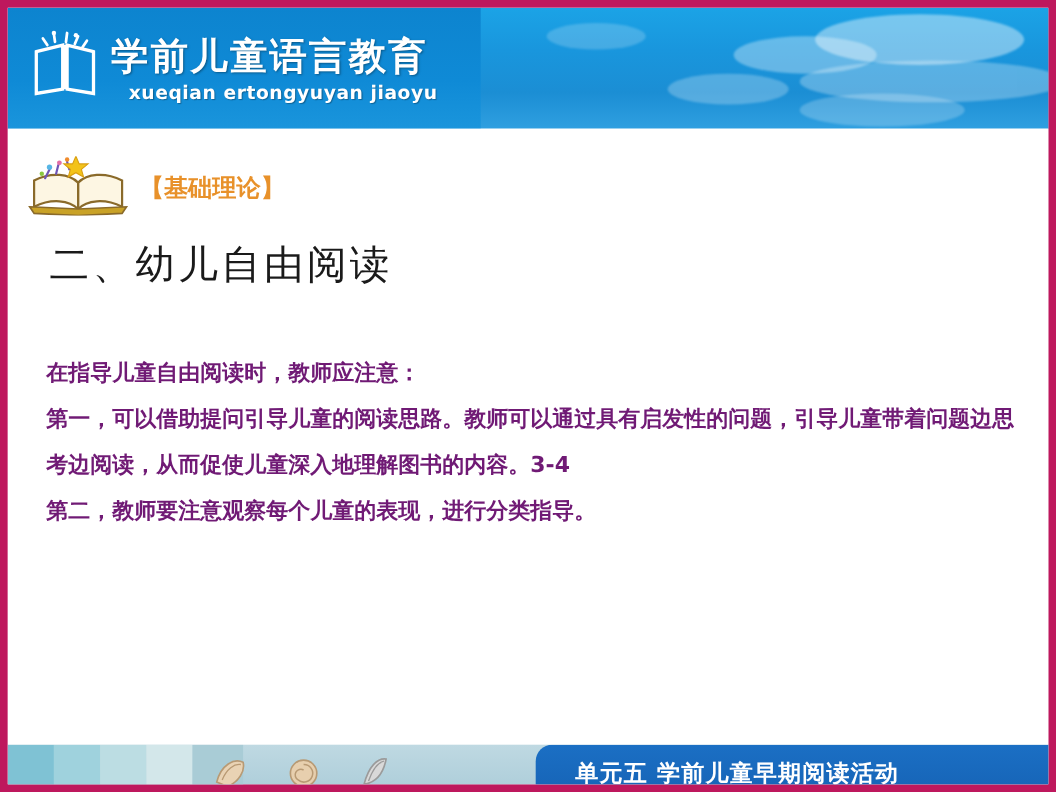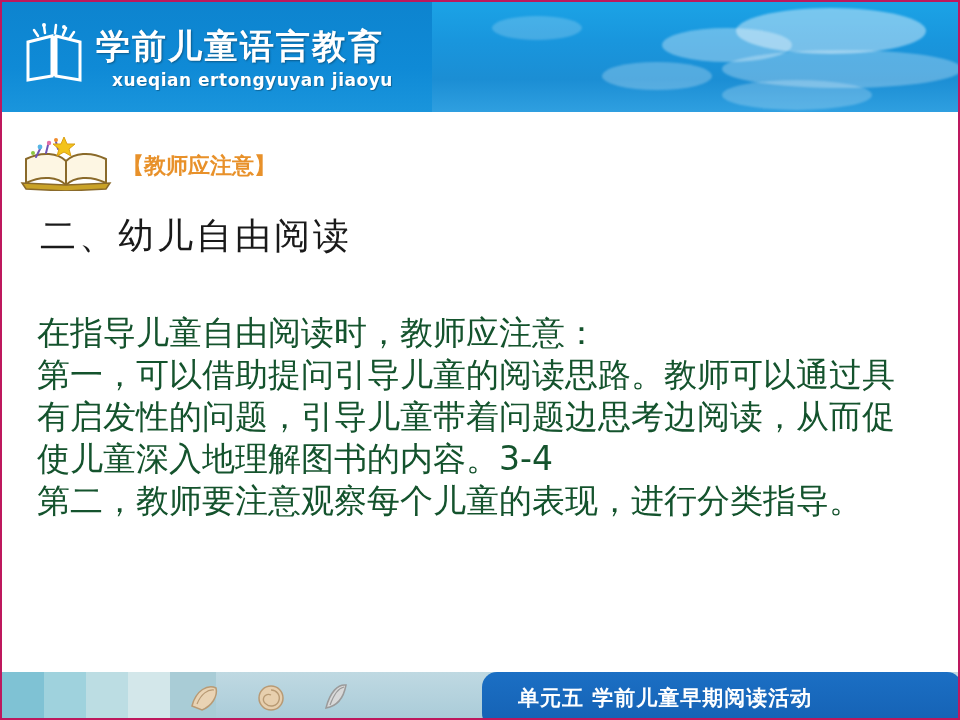--- a/index.html
+++ b/index.html
@@ -9,21 +9,21 @@
   }
   body {
     font-family: "DejaVu Sans", sans-serif;
   }
   #slide {
     position: relative;
     width: 960px;
     height: 720px;
     overflow: hidden;
     background: #ffffff;
-    border: 2px solid #be185d;
+    border: 7px solid #be185d;
     box-sizing: border-box;
   }
 
   
   .header {
     position: absolute;
     left: 0; top: 0;
     width: 960px;
     height: 110px;
     background: linear-gradient(180deg, #1ba3e6 0%, #1996dd 35%, #1b8ed4 70%, #2f9fe0 100%);
@@ -104,23 +104,23 @@
     color: #1a1a1a;
     font-size: 36px;
     font-family: "DejaVu Serif", serif;
     letter-spacing: 3px;
     white-space: nowrap;
   }
   .body-text {
     position: absolute;
     left: 35px; top: 200px;
     width: 880px;
-    color: #14532d;
-    font-size: 33px;
-    font-weight: normal;
+    color: #701a75;
+    font-size: 20px;
+    font-weight: bold;
     line-height: 42px;
     font-family: "DejaVu Sans", sans-serif;
   }
   .body-text p { margin: 0; }
 
   
   .footer {
     position: absolute;
     left: 0; top: 670px;
     width: 960px;
@@ -205,21 +205,21 @@
           <path d="M2 46 L46 48 L90 46 L86 52 L46 54 L6 52 Z" fill="#c9a227" stroke="#8a6a2a" stroke-width="1.5"></path>
           <path d="M46 24 L46 48" stroke="#8a6a2a" stroke-width="2"></path>
           <path d="M16 20 L20 12 M26 16 L28 8 M38 12 L36 5" stroke="#6f55b5" stroke-width="2" fill="none" stroke-linecap="round"></path>
           <polygon points="44,0 47,7 55,7 49,12 51,19 44,15 37,19 39,12 33,7 41,7" fill="#f3c31a" stroke="#d99f12" stroke-width="1"></polygon>
           <circle cx="20" cy="10" r="2.4" fill="#57b6e5"></circle>
           <circle cx="29" cy="6" r="2.2" fill="#e36fa5"></circle>
           <circle cx="13" cy="16" r="2" fill="#8bc63f"></circle>
           <circle cx="36" cy="3" r="2" fill="#f08b2c"></circle>
         </svg>
       </span>
-      <span class="badge-label">【教师应注意】</span>
+      <span class="badge-label">【基础理论】</span>
     </div>
 
     <div class="heading">二、幼儿自由阅读</div>
 
     <div class="body-text">
       <p>在指导儿童自由阅读时，教师应注意：</p>
       <p>第一，可以借助提问引导儿童的阅读思路。教师可以通过具有启发性的问题，引导儿童带着问题边思考边阅读，从而促使儿童深入地理解图书的内容。3-4</p>
       <p>第二，教师要注意观察每个儿童的表现，进行分类指导。</p>
     </div>
   </div>

